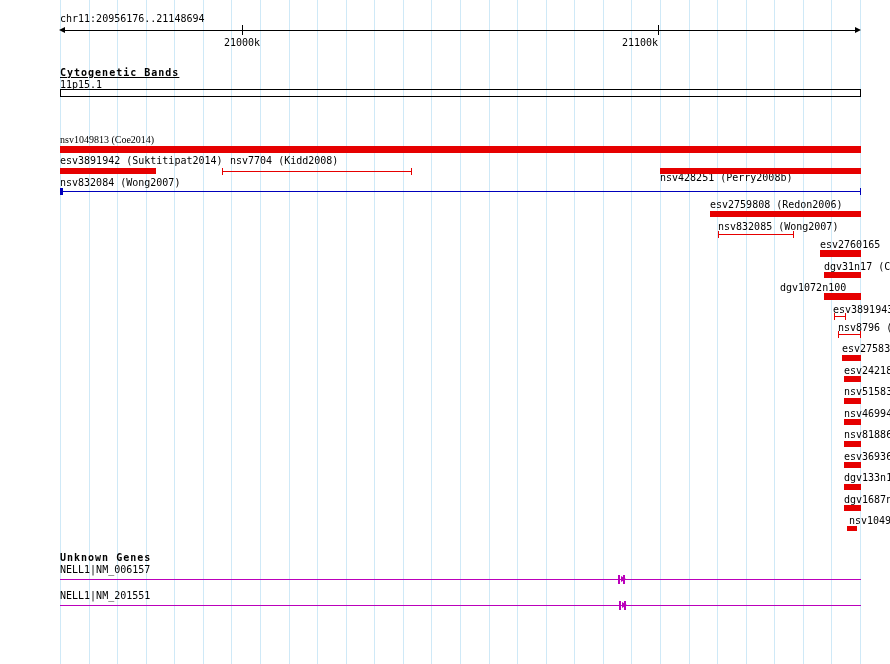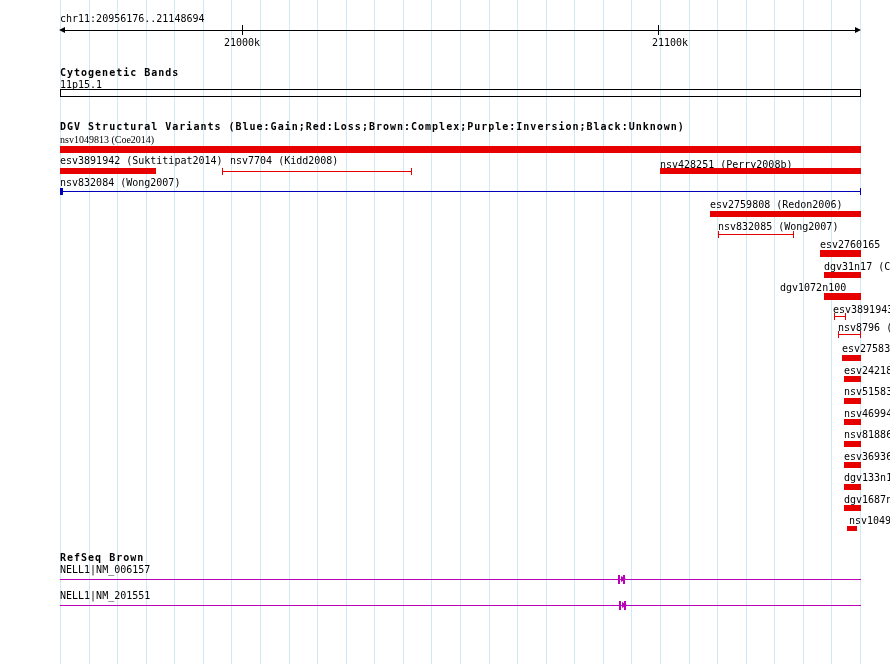--- a/index.html
+++ b/index.html
@@ -24,40 +24,39 @@
   <div class="grid"></div>
 
   <div class="lbl" style="left:60px;top:13px;">chr11:20956176..21148694</div>
   <div class="hline" style="left:64px;top:30px;width:793px;"></div>
   <div class="arrow left" style="left:59px;top:27px;"></div>
   <div class="arrow right" style="left:855px;top:27px;"></div>
   <div id="ruler-ticks">
       <div style="position: absolute; left: 242px; top: 25px; width: 1px; height: 10px; background: rgb(0, 0, 0);"></div>
       <div class="lbl" style="position: absolute; left: 242px; top: 37px; transform: translateX(-50%);">21000k</div>
       <div style="position: absolute; left: 658px; top: 25px; width: 1px; height: 10px; background: rgb(0, 0, 0);"></div>
-      <div class="lbl" style="position: absolute; left: 670px; top: 37px; transform: translateX(-50%); text-align: right;">21100k</div>
+      <div class="lbl" style="position: absolute; left: 640px; top: 37px; transform: translateX(-50%); text-align: right;">21100k</div>
     </div>
 
-  <div class="lbl bold" style="left:60px;top:67px;">Cytogenetic Bands</div>
+  <div class="lbl bold" style="left:60px;top:67px;text-decoration:underline;">Cytogenetic Bands</div>
   <div class="lbl" style="left:60px;top:79px;">11p15.1</div>
   <div class="band" style="left:60px;top:89px;width:799px;height:6px;"></div>
 
-  <div class="lbl bold" style="left:60px;top:121px;">DGV Structural Variants (Blue:Gain;Red:Loss;Brown:Complex;Purple:Inversion;Black:Unknown)</div>
   <div id="variants-layer">
       <div class="lbl" style="position: absolute; left: 60px; top: 134px; font-family: Liberation Serif, serif;">nsv1049813 (Coe2014)</div>
       <div style="position: absolute; left: 60px; top: 146px; width: 801px; height: 7px; background: rgb(230, 0, 0);"></div>
       <div class="lbl" style="position: absolute; left: 60px; top: 155px;">esv3891942 (Suktitipat2014)</div>
       <div style="position: absolute; left: 60px; top: 168px; width: 96px; height: 6px; background: rgb(230, 0, 0);"></div>
       <div class="lbl" style="position: absolute; left: 230px; top: 155px;">nsv7704 (Kidd2008)</div>
       <div style="position: absolute; left: 222px; top: 168px; width: 190px; height: 7px;">
         <div style="position: absolute; left: 0px; right: 0px; top: 3px; height: 1px; background: rgb(230, 0, 0);"></div>
         <div style="position: absolute; left: 0px; top: 0px; width: 1px; height: 7px; background: rgb(230, 0, 0);"></div>
         <div style="position: absolute; right: 0px; top: 0px; width: 1px; height: 7px; background: rgb(230, 0, 0);"></div>
       </div>
-      <div class="lbl" style="position: absolute; left: 660px; top: 159px; text-align: center;">nsv428251 (Perry2008b)</div>
+      <div class="lbl" style="position: absolute; left: 660px; top: 172px; text-align: center;">nsv428251 (Perry2008b)</div>
       <div style="position: absolute; left: 660px; top: 168px; width: 201px; height: 6px; background: rgb(230, 0, 0);"></div>
       <div class="lbl" style="position: absolute; left: 60px; top: 177px;">nsv832084 (Wong2007)</div>
       <div style="position: absolute; left: 60px; top: 188px; width: 801px; height: 7px;">
         <div style="position: absolute; left: 0px; right: 0px; top: 3px; height: 1px; background: rgb(0, 0, 187);"></div>
         <div style="position: absolute; left: 0px; top: 0px; width: 3px; height: 7px; background: rgb(0, 0, 187);"></div>
         <div style="position: absolute; right: 0px; top: 0px; width: 1px; height: 7px; background: rgb(0, 0, 187);"></div>
       </div>
       <div class="lbl" style="position: absolute; left: 710px; top: 199px;">esv2759808 (Redon2006)</div>
       <div style="position: absolute; left: 710px; top: 211px; width: 151px; height: 6px; background: rgb(230, 0, 0);"></div>
       <div class="lbl" style="position: absolute; left: 718px; top: 221px;">nsv832085 (Wong2007)</div>
@@ -97,21 +96,21 @@
       <div class="lbl" style="position: absolute; left: 844px; top: 451px;">esv36936</div>
       <div style="position: absolute; left: 844px; top: 462px; width: 17px; height: 6px; background: rgb(230, 0, 0);"></div>
       <div class="lbl" style="position: absolute; left: 844px; top: 472px;">dgv133n1</div>
       <div style="position: absolute; left: 844px; top: 484px; width: 17px; height: 6px; background: rgb(230, 0, 0);"></div>
       <div class="lbl" style="position: absolute; left: 844px; top: 494px;">dgv1687n</div>
       <div style="position: absolute; left: 844px; top: 505px; width: 17px; height: 6px; background: rgb(230, 0, 0);"></div>
       <div class="lbl" style="position: absolute; left: 849px; top: 515px;">nsv1049</div>
       <div style="position: absolute; left: 847px; top: 526px; width: 10px; height: 5px; background: rgb(230, 0, 0);"></div>
     </div>
 
-  <div class="lbl bold" style="left:60px;top:552px;">RefSeq Brown</div>
+  <div class="lbl bold" style="left:60px;top:552px;">Unknown Genes</div>
   <div id="genes-layer">
       <div class="lbl" style="position: absolute; left: 60px; top: 564px;">NELL1|NM_006157</div>
       <div style="position: absolute; left: 60px; top: 579px; width: 801px; height: 1px; background: rgb(187, 0, 187);"></div>
       <div style="position: absolute; left: 618px; top: 575px; width: 2px; height: 9px; background: rgb(187, 0, 187);"></div>
       <div style="position: absolute; left: 623px; top: 575px; width: 2px; height: 9px; background: rgb(187, 0, 187);"></div>
       <div style="position: absolute; left: 621px; top: 576px; width: 0px; height: 0px; border-top: 3px solid transparent; border-bottom: 3px solid transparent; border-left: 5px solid rgb(187, 0, 187); background: transparent;"></div>
       <div class="lbl" style="position: absolute; left: 60px; top: 590px; text-align: right;">NELL1|NM_201551</div>
       <div style="position: absolute; left: 60px; top: 605px; width: 801px; height: 1px; background: rgb(187, 0, 187);"></div>
       <div style="position: absolute; left: 619px; top: 601px; width: 2px; height: 9px; background: rgb(187, 0, 187);"></div>
       <div style="position: absolute; left: 624px; top: 601px; width: 2px; height: 9px; background: rgb(187, 0, 187);"></div>

